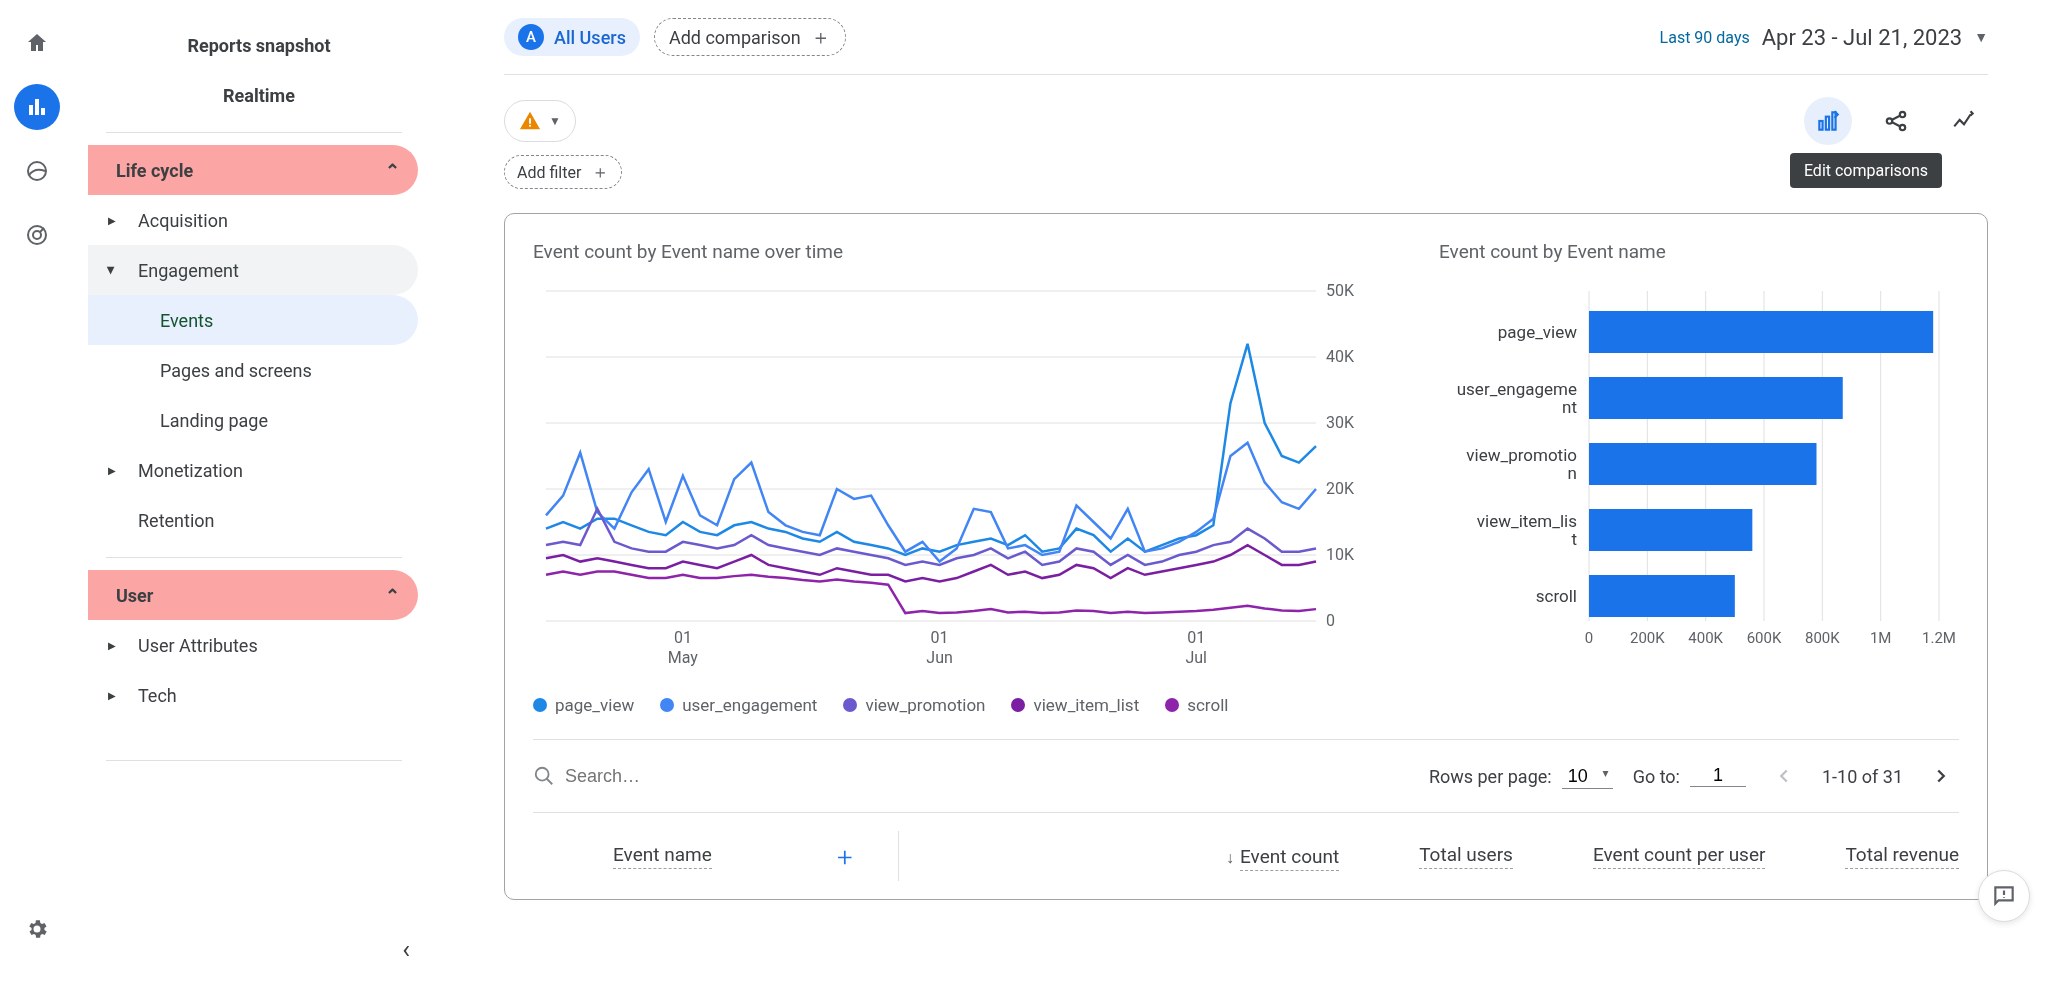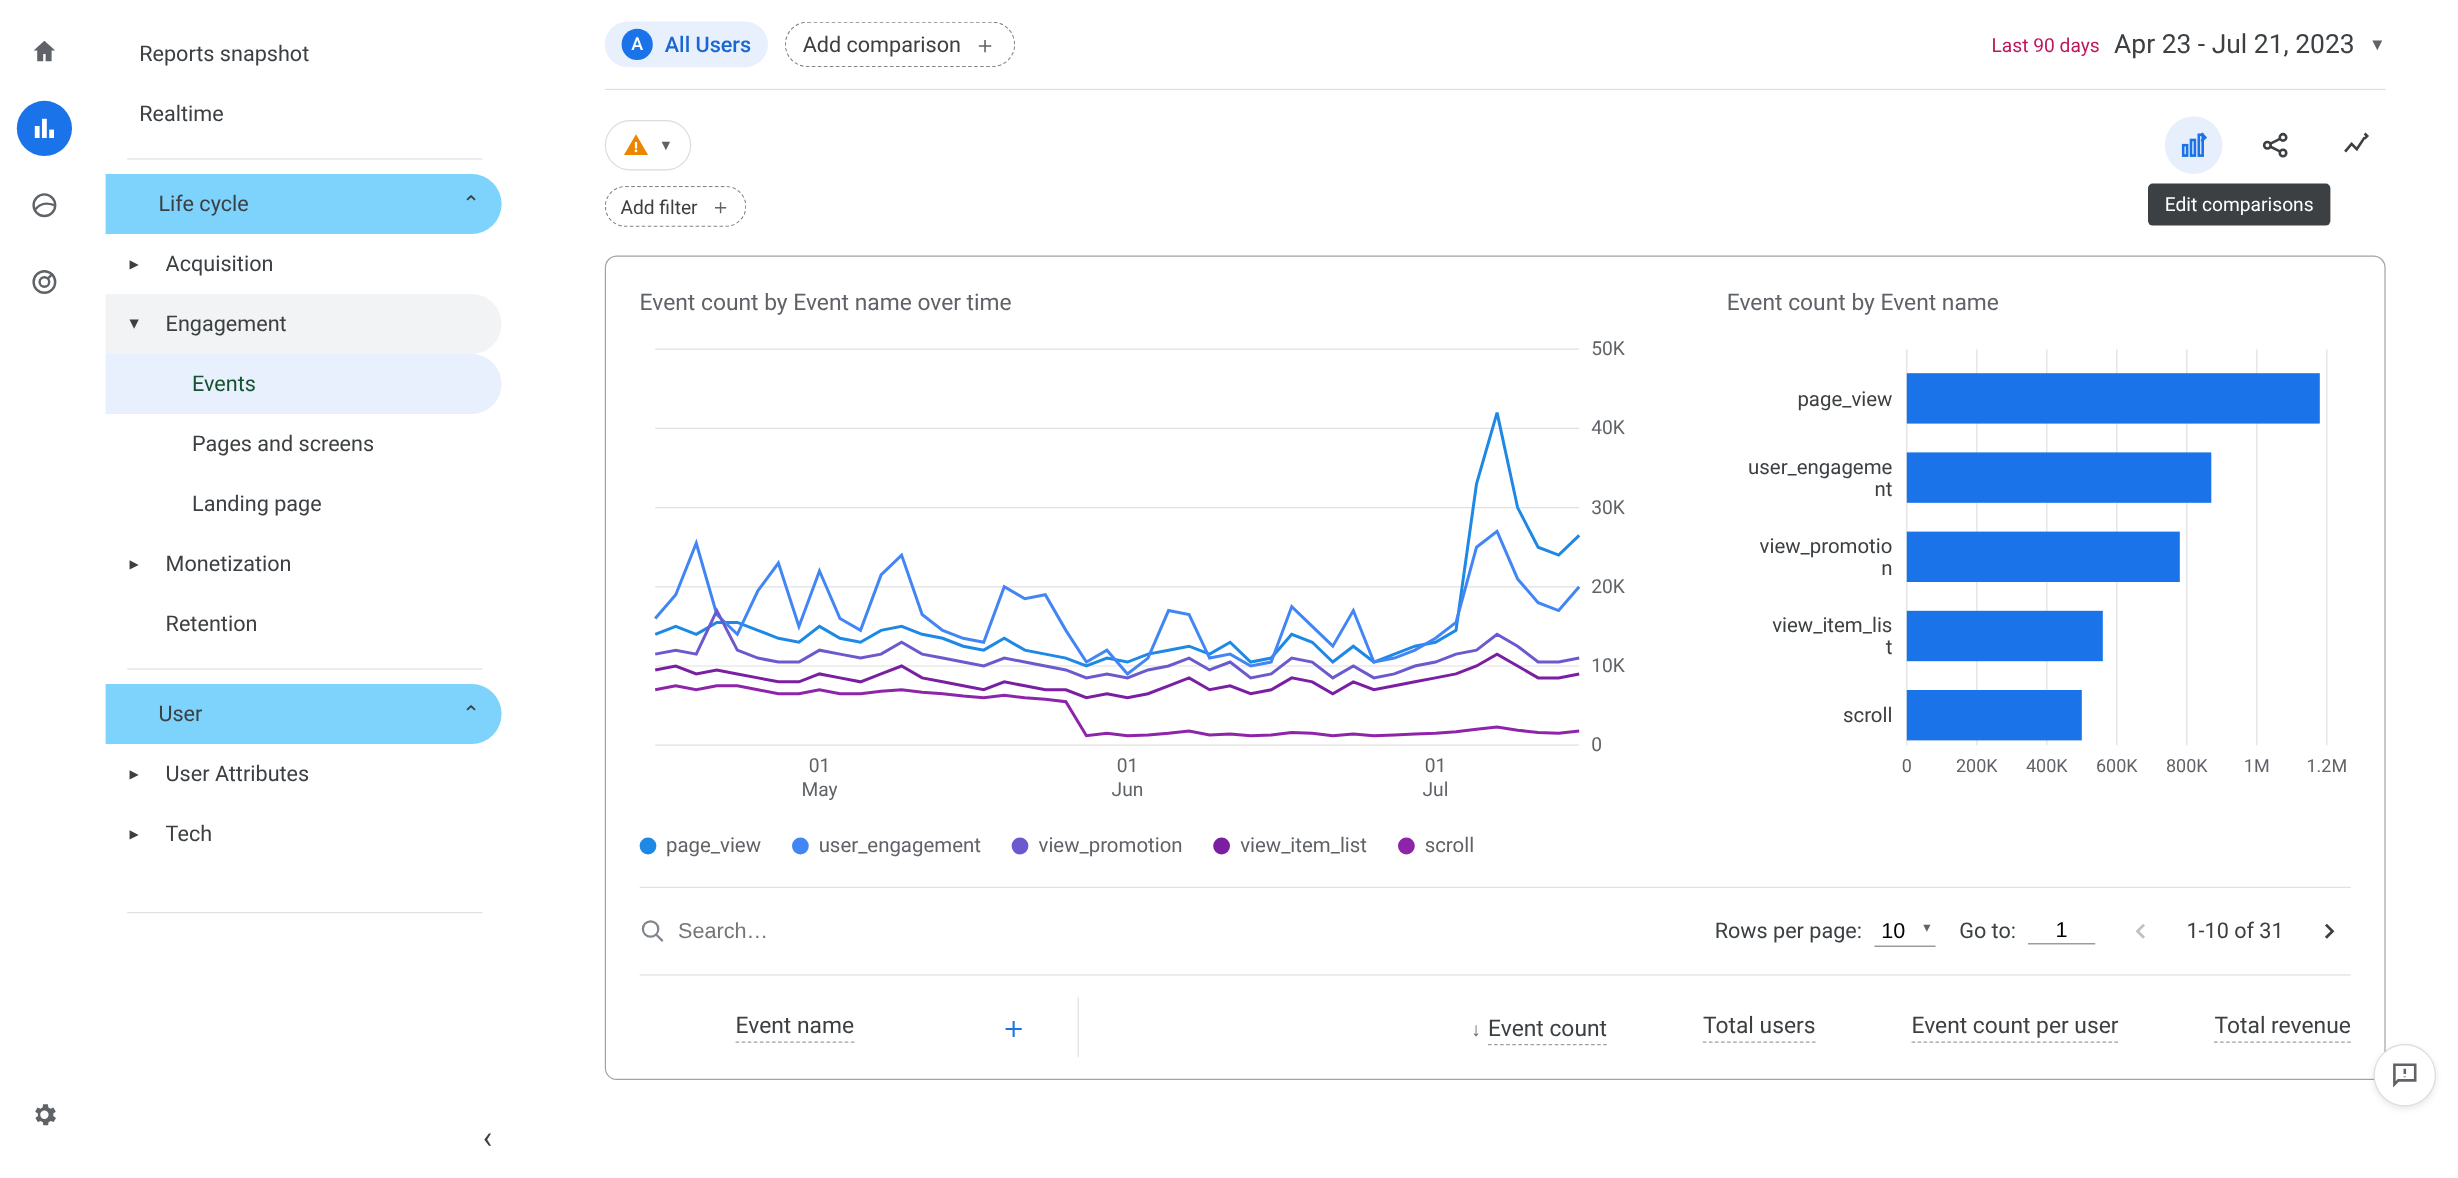--- a/index.html
+++ b/index.html
@@ -8,42 +8,42 @@
 
 .icon-rail { position: absolute; left: 0; top: 0; width: 74px; height: 982px; background: #fff; display: flex; flex-direction: column; align-items: center; padding-top: 20px; gap: 18px; }
 .icon-rail .rail-btn { width: 46px; height: 46px; display: flex; align-items: center; justify-content: center; border-radius: 50%; cursor: pointer; }
 .icon-rail .rail-btn.active { background: #1a73e8; color: #fff; }
 .icon-rail .rail-btn svg { width: 24px; height: 24px; }
 .icon-rail .settings { margin-top: auto; margin-bottom: 30px; }
 
 
 .sidebar { position: absolute; left: 74px; top: 0; width: 358px; height: 982px; background: #fff; padding: 20px 14px 0 14px; }
 .side-item { display: flex; align-items: center; height: 50px; padding: 0 16px 0 28px; border-radius: 0 25px 25px 0; font-size: 18px; color: #3c4043; cursor: pointer; position: relative; }
-.side-item.top { font-weight: 400; }
-.side-item.section { background: #7dd3fc; font-weight: 400; padding-left: 44px; }
+.side-item.top { font-weight: 700; justify-content: center; }
+.side-item.section { background: #fca5a5; font-weight: 700; padding-left: 28px; }
 .side-item.section .chev { position: absolute; right: 18px; }
 .side-item.group { padding-left: 50px; }
 .side-item.group .tri { position: absolute; left: 20px; font-size: 10px; }
 .side-item.sub { padding-left: 72px; }
 .side-item.sub.active { background: #e8f0fe; color: #14532d; }
 .side-item.group.expanded { background: #f1f3f4; }
 .side-item.group.expanded .tri { transform: rotate(90deg); display: inline-block; }
 .side-div { border-top: 1px solid #e0e0e0; margin: 12px 16px 12px 18px; }
 .side-collapse { position: absolute; bottom: 18px; right: 22px; font-size: 26px; cursor: pointer; }
 
 
 .main { position: absolute; left: 432px; top: 0; right: 0; height: 982px; padding: 18px 60px 0 72px; }
 .topbar { display: flex; align-items: center; gap: 14px; border-bottom: 1px solid #e0e0e0; padding-bottom: 18px; position: relative; }
 .chip { display: inline-flex; align-items: center; gap: 10px; height: 38px; border-radius: 19px; padding: 0 14px; font-size: 18px; }
 .chip.all-users { background: #e8f0fe; color: #1967d2; font-weight: 500; }
 .chip.all-users .badge { width: 26px; height: 26px; border-radius: 50%; background: #1a73e8; color: #fff; display: flex; align-items: center; justify-content: center; font-size: 15px; font-weight: 500; }
 .chip.dashed { border: 1px dashed #80868b; color: #3c4043; }
 .chip.dashed .plus { font-size: 20px; color: #5f6368; }
 .daterange { margin-left: auto; display: flex; align-items: center; gap: 12px; }
-.daterange .label { font-size: 16px; color: #be185d; }
+.daterange .label { font-size: 16px; color: #0369a1; }
 .daterange .range { font-size: 22px; color: #3c4043; font-weight: 400; }
 .daterange .drop { font-size: 14px; color: #5f6368; }
 
 .titlebar { display: flex; align-items: center; gap: 14px; padding: 22px 0 10px 0; }
 .titlebar h1 { font-size: 34px; font-weight: 400; color: #3c4043; }
 .warn-pill { display: inline-flex; align-items: center; gap: 8px; border: 1px solid #dadce0; border-radius: 22px; height: 42px; padding: 0 14px; cursor: pointer; }
 .warn-pill svg { width: 22px; height: 22px; }
 .title-actions { margin-left: auto; display: flex; align-items: center; gap: 20px; position: relative; }
 .title-actions .act { width: 48px; height: 48px; display: flex; align-items: center; justify-content: center; border-radius: 50%; cursor: pointer; color: #1a73e8; }
 .title-actions .act.first { background: #e8effc; }

